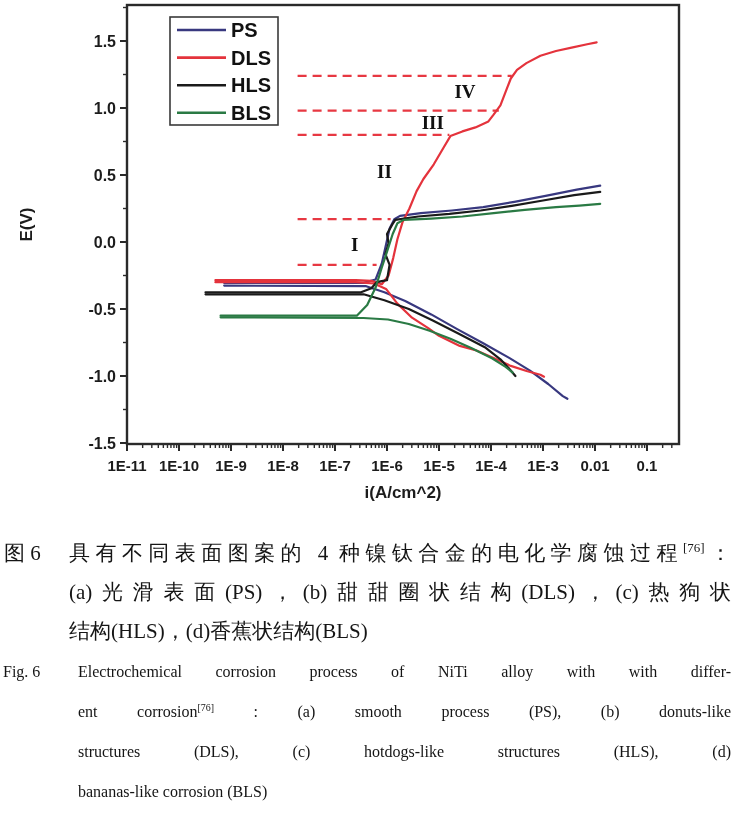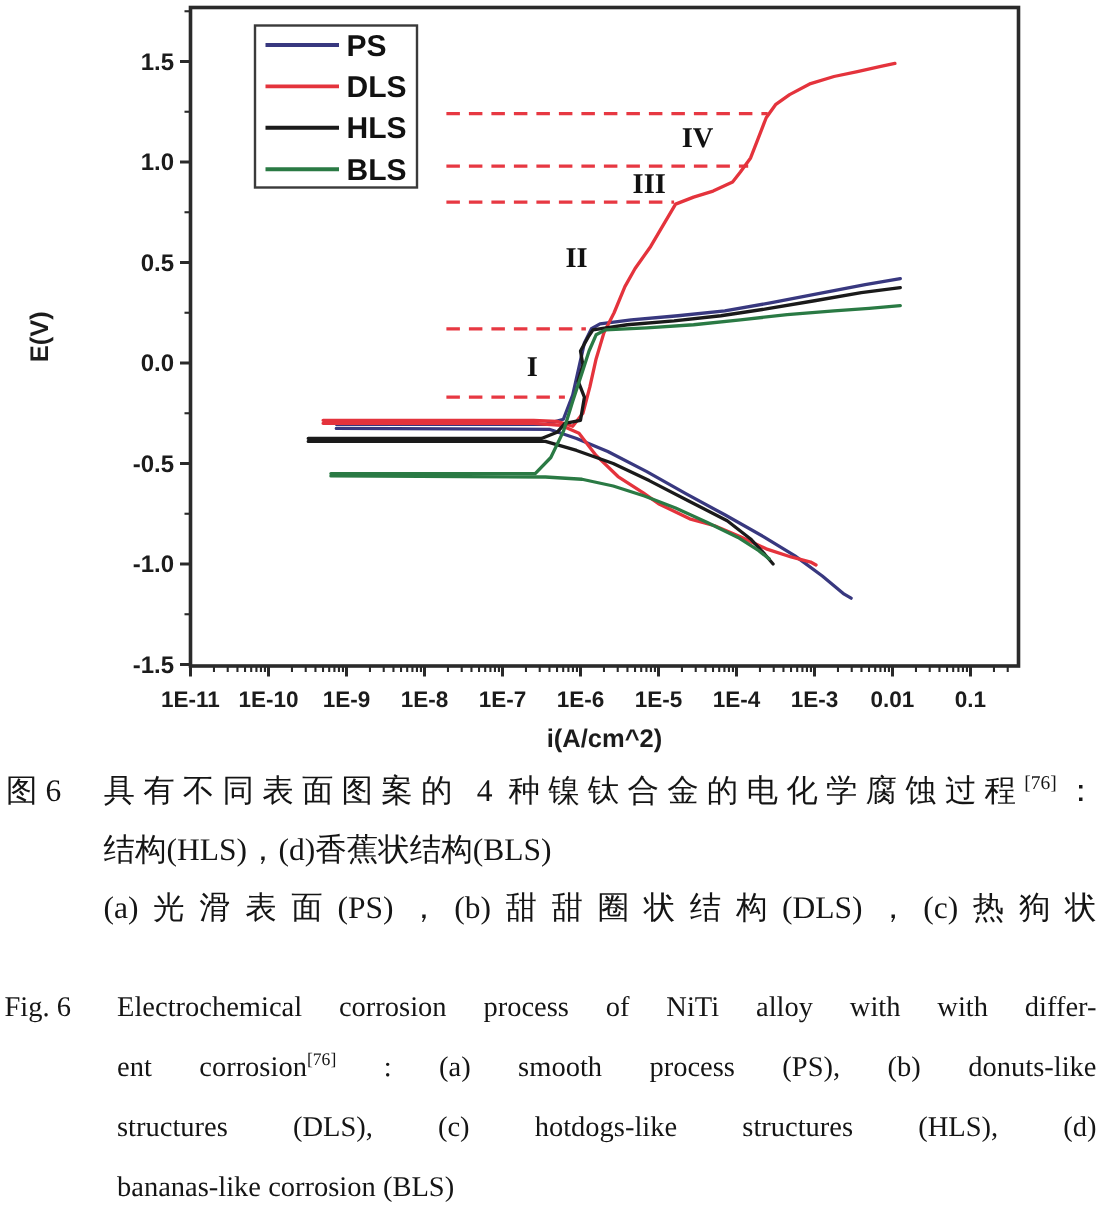--- a/index.html
+++ b/index.html
@@ -6,22 +6,22 @@
   .page{position:relative;width:733px;height:818px;background:#ffffff;overflow:hidden;
         font-family:"Liberation Sans",sans-serif;}
   #chart{position:absolute;left:0;top:0;}
   .xtick{font:700 15px "Liberation Sans",sans-serif;fill:#1c1c1c;}
   .ytick{font:700 16px "Liberation Sans",sans-serif;fill:#1c1c1c;}
   .axtitle{font:700 17px "Liberation Sans",sans-serif;fill:#1c1c1c;}
   .legtext{font:700 20px "Liberation Sans",sans-serif;fill:#111111;}
   .region{font:700 19px "Liberation Serif",serif;fill:#111111;}
   .caption{position:absolute;display:flex;color:#151515;
            font-family:"Liberation Serif","DejaVu Serif",serif;}
-  .caption-cn{left:4px;top:508px;width:727px;font-size:21px;line-height:39px;}
-  .caption-en{left:3px;top:652px;width:728px;font-size:19px;line-height:40px;}
+  .caption-cn{left:4px;top:534px;width:727px;font-size:21px;line-height:39px;}
+  .caption-en{left:3px;top:652px;width:728px;font-size:16px;line-height:40px;}
   .cap-label{flex:0 0 auto;}
   .caption-cn .cap-label{width:49px;}
   .caption-en .cap-label{width:59px;}
   .cap-lines{flex:1 1 auto;min-width:0;}
   .cap-line{text-align:left;margin-left:16px;}
   .cap-line.just{text-align:justify;text-align-last:justify;}
   .cap-line sup{font-size:0.62em;line-height:0;vertical-align:super;}
 </style>
 </head>
 <body>
@@ -198,22 +198,22 @@
         <text x="231" y="92.2" class="legtext">HLS</text>
         <line x1="177" x2="226" y1="112.80000000000001" y2="112.80000000000001" stroke="#2a7a44" stroke-width="2.6"></line>
         <text x="231" y="119.80000000000001" class="legtext">BLS</text>
       </g>
     </svg>
 
   <div class="caption caption-cn">
     <div class="cap-label">图 6</div>
     <div class="cap-lines">
         <div class="cap-line just"><span>具有不同表面图案的 4 种镍钛合金的电化学腐蚀过程</span><sup>[76]</sup><span>：</span></div>
+        <div class="cap-line just"><span>(a)光滑表面(PS)，(b)甜甜圈状结构(DLS)，(c)热狗状</span></div>
         <div class="cap-line"><span>结构(HLS)，(d)香蕉状结构(BLS)</span></div>
-        <div class="cap-line just"><span>(a)光滑表面(PS)，(b)甜甜圈状结构(DLS)，(c)热狗状</span></div>
       </div>
   </div>
 
   <div class="caption caption-en">
     <div class="cap-label">Fig. 6</div>
     <div class="cap-lines">
         <div class="cap-line just"><span>Electrochemical corrosion process of NiTi alloy with with differ-</span></div>
         <div class="cap-line just"><span>ent corrosion</span><sup>[76]</sup><span> : (a) smooth process (PS), (b) donuts-like</span></div>
         <div class="cap-line just"><span>structures (DLS), (c) hotdogs-like structures (HLS), (d)</span></div>
         <div class="cap-line"><span>bananas-like corrosion (BLS)</span></div>

